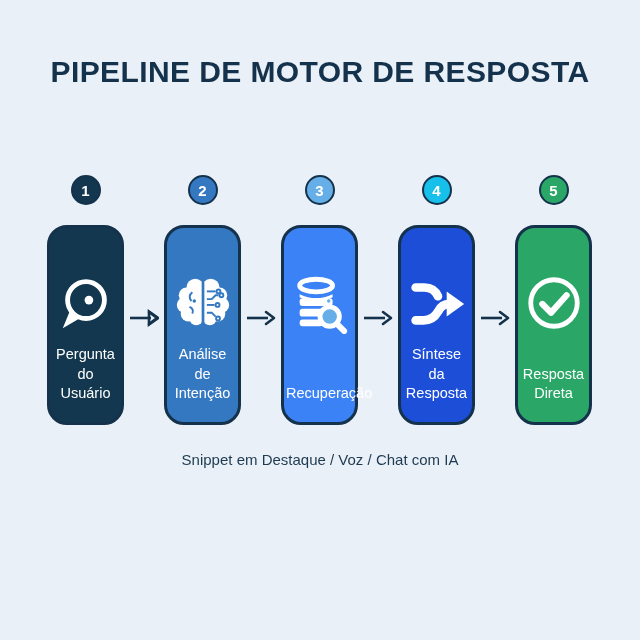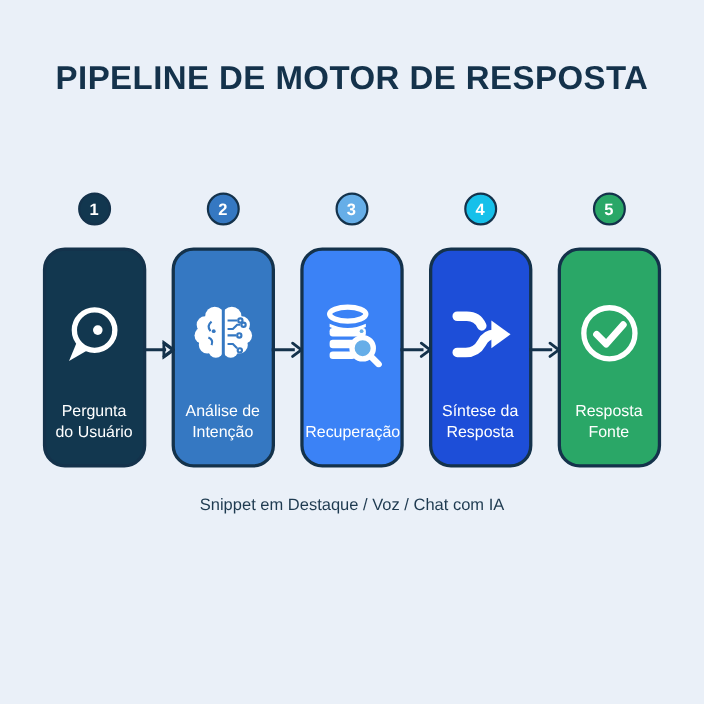--- a/index.html
+++ b/index.html
@@ -21,21 +21,21 @@
     width:95px;display:flex;flex-direction:column;align-items:center;
   }
   .step-circle{
     width:30px;height:30px;border-radius:50%;
     border:2px solid #14324b;box-sizing:border-box;
     display:flex;align-items:center;justify-content:center;
     color:#fff;font-size:15px;font-weight:bold;
     margin-bottom:20px;
   }
   .card{
-    width:94px;height:200px;border-radius:20px;
+    width:77px;height:200px;border-radius:20px;
     border:3px solid #14324b;box-sizing:border-box;
     position:relative;display:flex;flex-direction:column;align-items:center;
   }
   .card-icon{
     margin-top:44px;width:62px;height:62px;flex:0 0 auto;
   }
   .card-icon svg{display:block;width:100%;height:100%;}
   .card-label{
     position:absolute;bottom:18px;left:2px;right:2px;
     text-align:center;color:#fff;font-size:14.5px;line-height:1.35;
@@ -167,21 +167,21 @@
       <div class="step-circle" style="background-color: rgb(42, 167, 103);">5</div>
       <div class="card" style="background-color: rgb(42, 167, 103);">
         <div class="card-icon">
           <svg viewBox="0 0 64 64">
             <circle cx="32" cy="32" r="24" fill="none" stroke="#fff" stroke-width="5"></circle>
             <polyline points="20,33 29,42 45,24" fill="none" stroke="#fff" stroke-width="6.5" stroke-linecap="round" stroke-linejoin="round"></polyline>
           </svg>
         </div>
         <div class="card-label">
           <div>Resposta</div>
-          <div>Fonte</div>
+          <div>Direta</div>
         </div>
       </div>
     </div>
 
   </div>
 
   <div class="flow-arrow arrow-1">
     <svg viewBox="0 0 30 18">
         <line x1="1" y1="9" x2="22" y2="9" stroke="#14324b" stroke-width="2.6"></line>
         <polygon points="20,2.5 29,9 20,15.5" fill="none" stroke="#14324b" stroke-width="2.6" stroke-linejoin="miter" stroke-linecap="round"></polygon>

